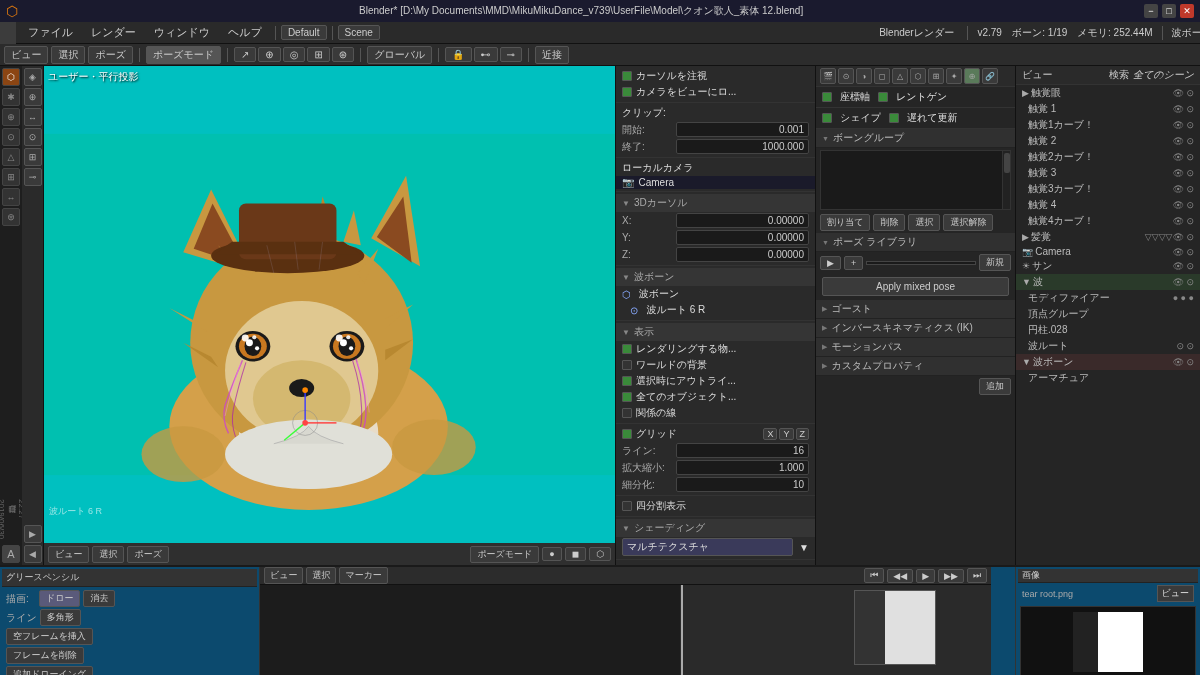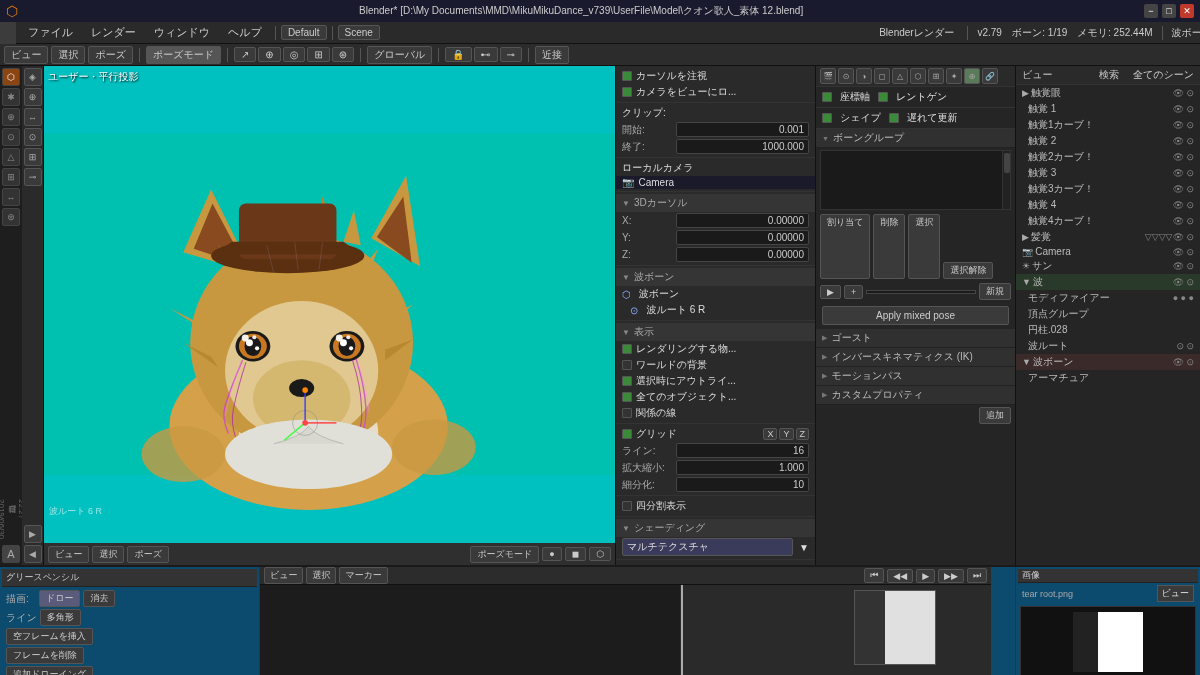--- a/index.html
+++ b/index.html
@@ -742,23 +742,24 @@
 
       <div style="position:absolute;right:0;top:0;bottom:0;width:8px;background:#222;border-left:1px solid #333;">
         <div style="width:6px;height:20px;background:#444;border-radius:2px;margin:2px 1px;"></div>
       </div>
     </div>
 
     <div style="display:flex;gap:3px;padding:2px 4px;">
       <div class="tb-btn" style="font-size:9px;">割り当て</div>
       <div class="tb-btn" style="font-size:9px;">削除</div>
       <div class="tb-btn" style="font-size:9px;">選択</div>
-      <div class="tb-btn" style="font-size:9px;margin-top:48px;">選択解除</div>
-    </div>
-
+      <div class="tb-btn" style="font-size:9px;">選択解除</div>
+    </div>
+
+    <div class="rp-section-title open">ポーズ ライブラリ</div>
     <div style="display:flex;align-items:center;padding:2px 4px;gap:3px;">
       <div class="tb-btn" style="font-size:9px;">▶</div>
       <div class="tb-btn" style="font-size:9px;">+</div>
       <div style="flex:1;background:#1a1a1a;border:1px solid #444;padding:1px 4px;font-size:9px;"></div>
       <div class="tb-btn" style="font-size:9px;">新規</div>
     </div>
 
     <button class="apply-mixed-pose-btn">Apply mixed pose</button>
 
     <div class="rp-section-title">ゴースト</div>
@@ -771,21 +772,21 @@
     <div style="display:flex;justify-content:flex-end;padding:2px 4px;">
       <div class="tb-btn" style="font-size:9px;">追加</div>
     </div>
 
   </div>
 
   <div id="scene-panel" class="scrollable">
     <div class="scene-header">
       <span>ビュー</span>
       <span style="margin-left:auto;">検索</span>
-      <span style="margin-left:10px;">全てのシーン</span>
+      <span style="margin-left:0;font-style:italic;">全てのシーン</span>
     </div>
 
     <div class="scene-item">
       <span class="si-icon">▶</span>
       <span>触覚眼</span>
       <span class="si-vis">👁 ⊙</span>
     </div>
     <div class="scene-item scene-indent">
       <span>触覚 1</span>
       <span class="si-vis">👁 ⊙</span>

